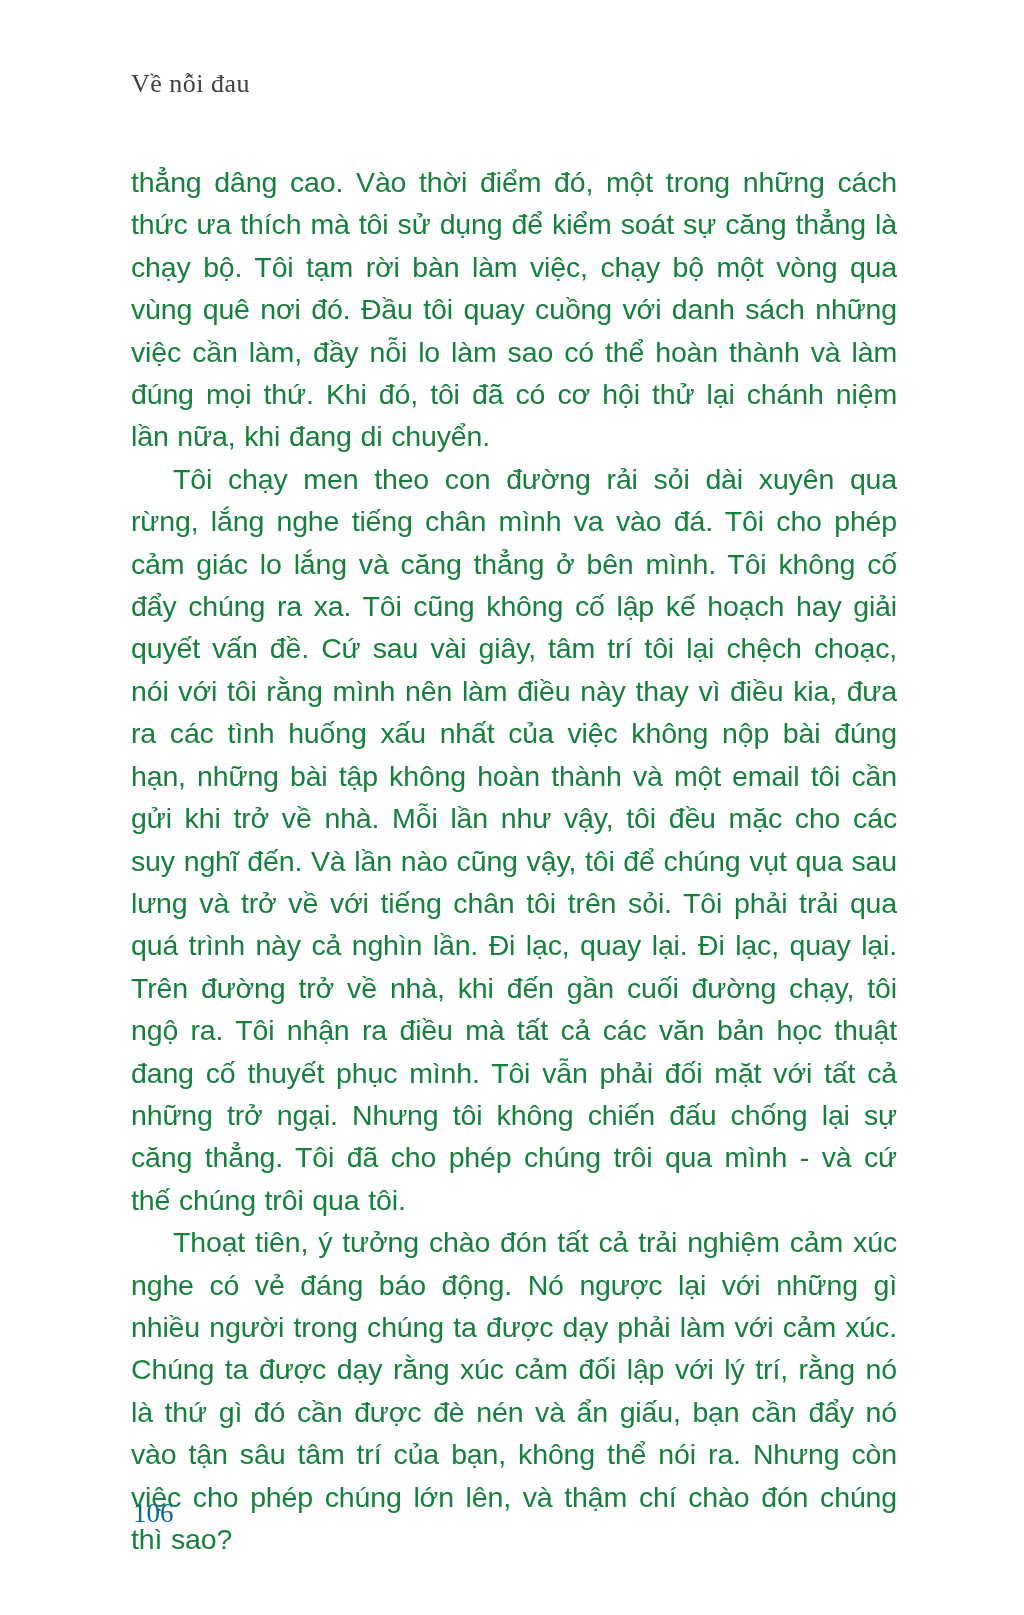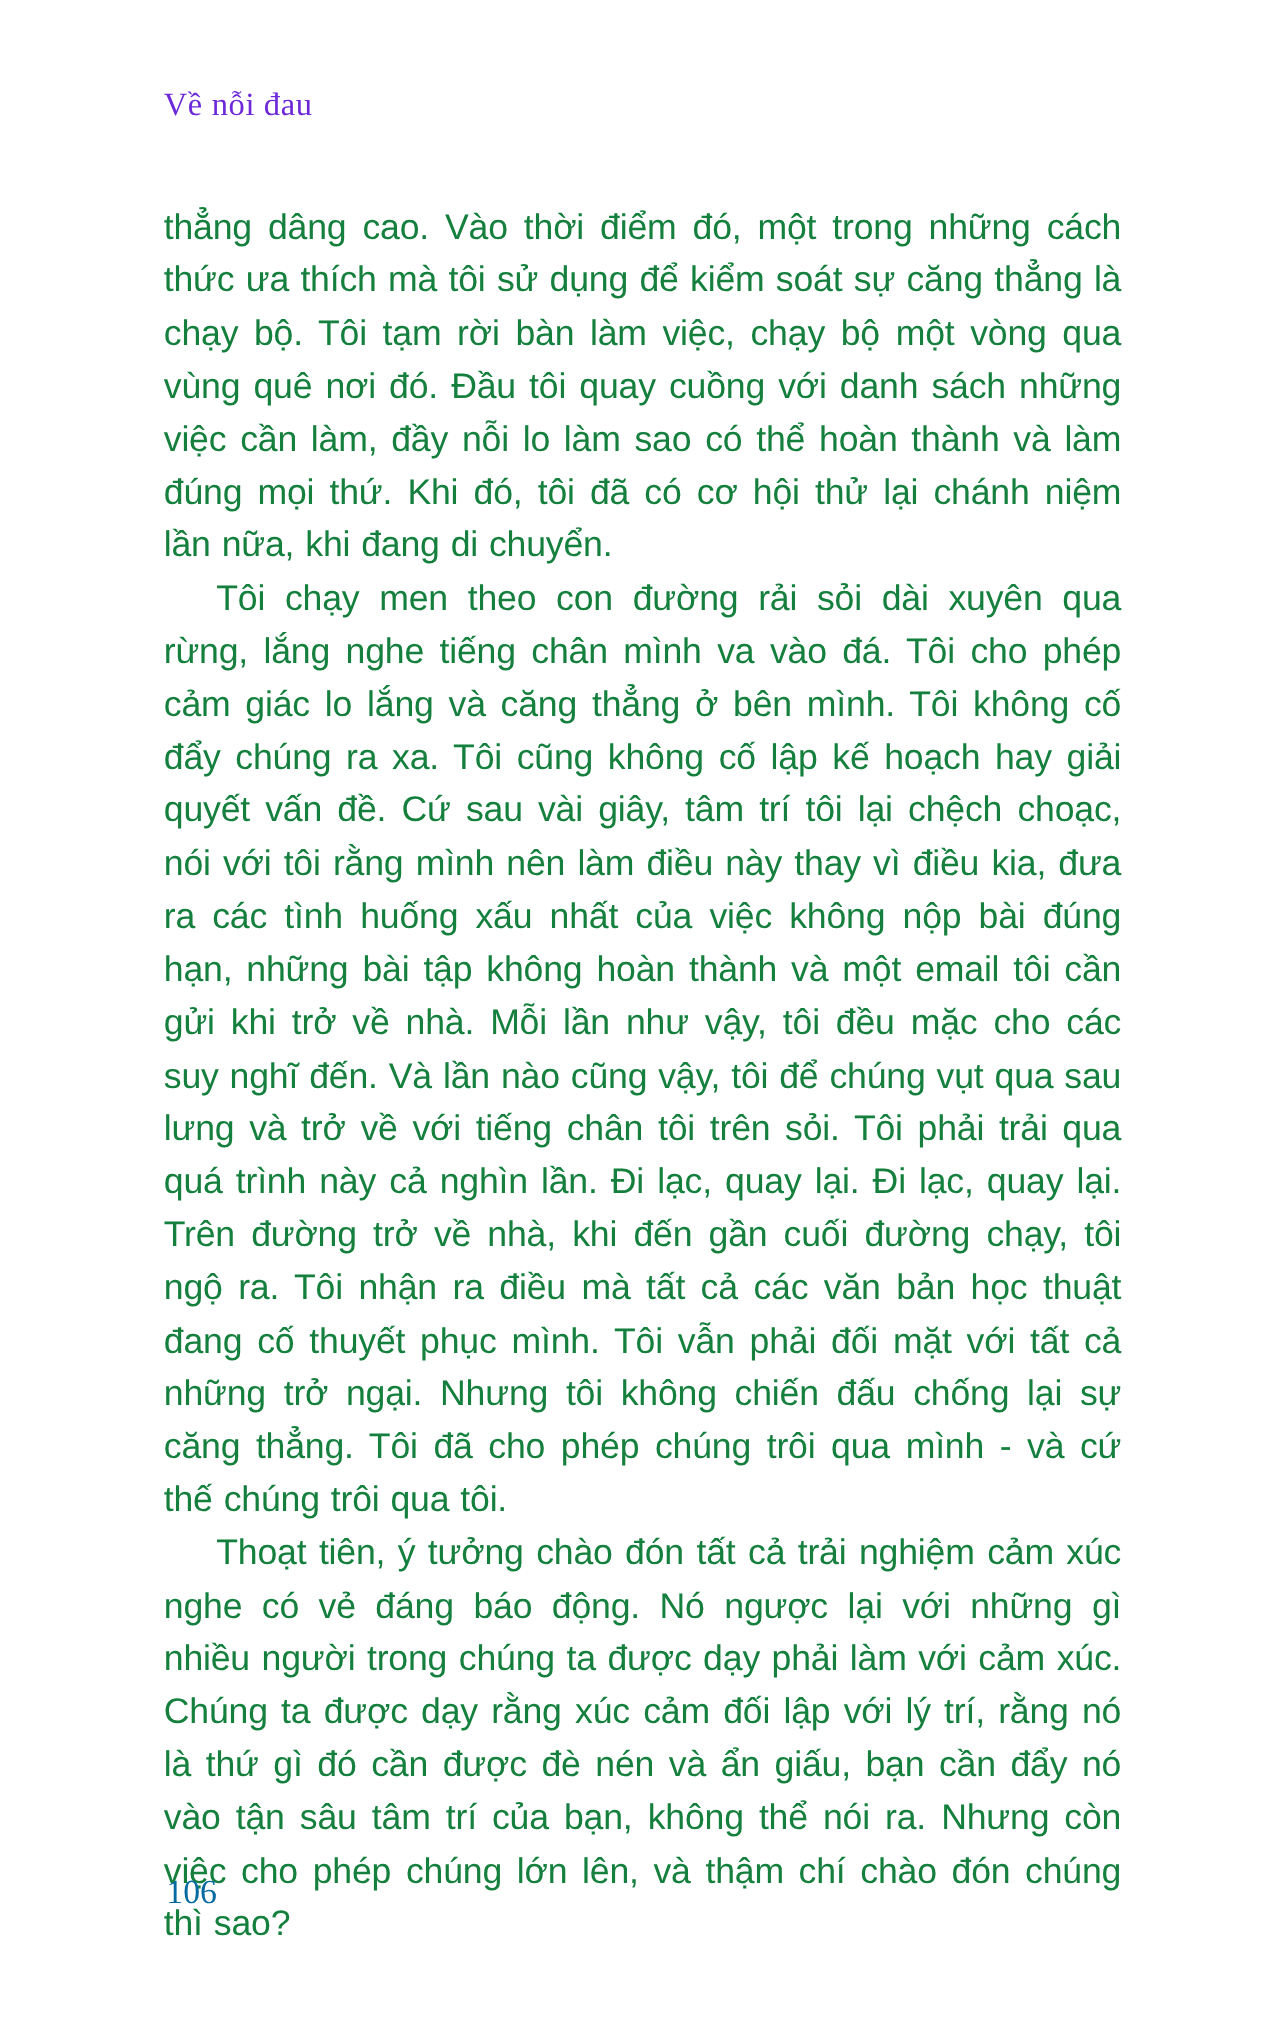--- a/index.html
+++ b/index.html
@@ -16,21 +16,21 @@
     font-family: "Liberation Sans", sans-serif;
     color: #161616;
   }
   .running-header {
     position: absolute;
     left: 131px;
     top: 69px;
     font-family: "Liberation Serif", "DejaVu Serif", serif;
     font-size: 26px;
     letter-spacing: 0.5px;
-    color: #6d28d9;
+    color: #404040;
     white-space: nowrap;
   }
   .body-text {
     position: absolute;
     left: 131px;
     top: 161px;
     width: 766px;
     text-align: justify;
     font-size: 28.5px;
     line-height: 42.4px;

